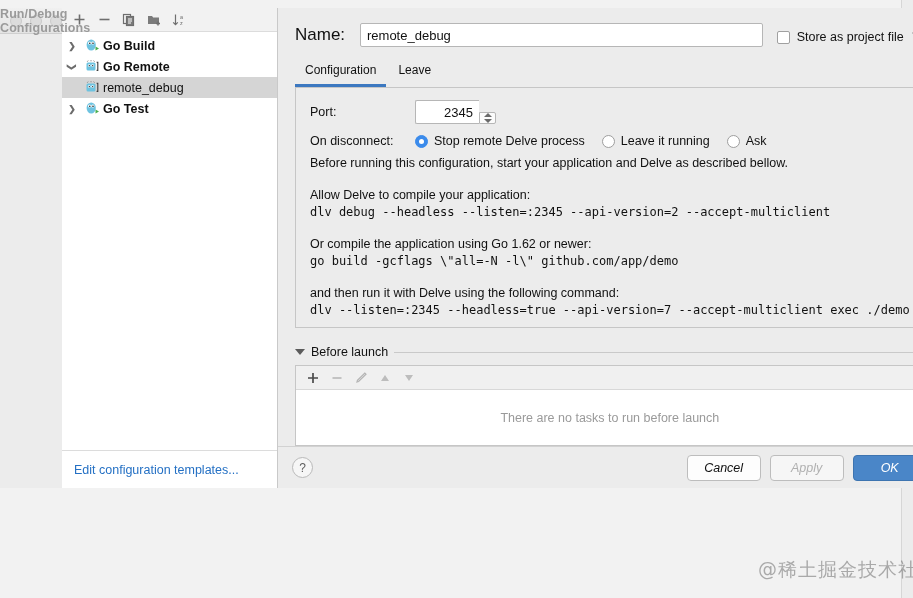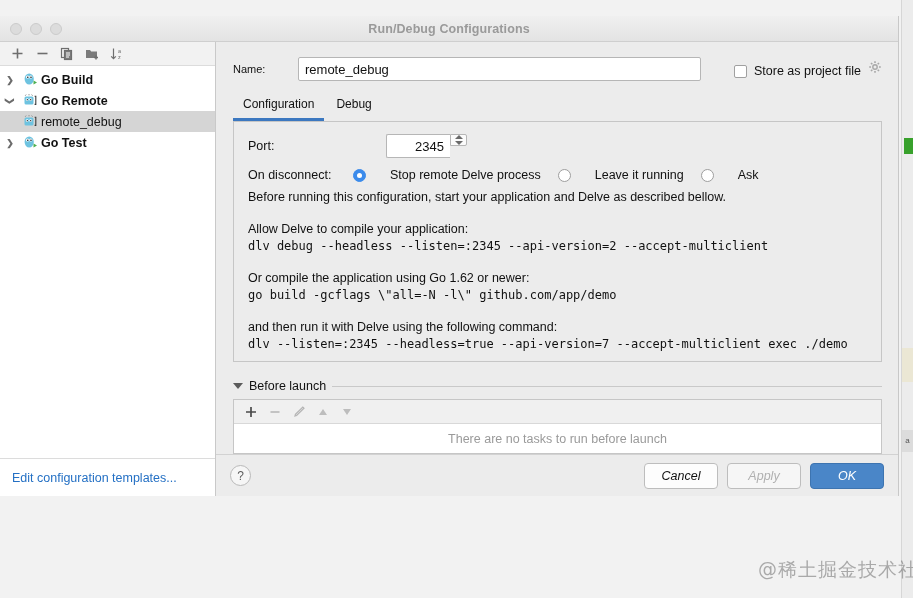--- a/index.html
+++ b/index.html
@@ -29,25 +29,25 @@
     background: #ebe7d4;
   }
   #backdrop .ide-strip-c {
     position: absolute; right: 0; top: 430px; width: 11px; height: 22px;
     background: #dcdcdc;
     color: #555; font-size: 8px; line-height: 22px; text-align: center;
   }
 
   
   #dialog {
-    position: absolute; left: 0; top: 16px;
+    position: absolute; left: 0; top: 8px;
     width: 899px; height: 480px;
     background: #ececec;
     border-right: 1px solid #c8c8c8;
-    display: flex; flex-direction: column;
+    display: flex; flex-direction: row;
   }
 
   
   .titlebar {
     height: 26px; flex: 0 0 26px;
     background: linear-gradient(#f0f0f0, #e3e3e3);
     border-bottom: 1px solid #cfcfcf;
     position: relative;
     display: flex; align-items: center;
   }
@@ -111,21 +111,21 @@
   
   .right {
     flex: 1; min-width: 0; display: flex; flex-direction: column;
     background: #ececec; position: relative;
   }
 
   .name-row {
     display: flex; align-items: center;
     padding: 15px 16px 0 17px; gap: 0;
   }
-  .name-label { font-size: 11px; color: #111; width: 65px; }
+  .name-label { font-size: 17px; color: #111; width: 65px; }
   .text-input {
     height: 24px; border: 1px solid #b6b6b6; background: #fff;
     font-size: 13px; color: #111; padding: 0 6px;
     display: flex; align-items: center; border-radius: 2px;
   }
   #name-input { width: 403px; }
 
   .store-wrap { display: flex; align-items: flex-end; gap: 7px; margin-left: auto; }
   .checkbox {
     width: 13px; height: 13px; border: 1px solid #a0a0a0;
@@ -148,41 +148,41 @@
     border: 1px solid #c6c6c6; border-top: 1px solid #c6c6c6;
     background: #ececec;
     flex: 0 0 auto;
     padding: 12px 14px 10px 14px;
     overflow: hidden;
   }
 
   .field-row { display: flex; align-items: center; margin-bottom: 10px; }
   .field-label { width: 105px; font-size: 12.5px; color: #111; }
   #host-input { width: 544px; }
-  .spinner-wrap { display: flex; align-items: flex-start; margin-left: 33px; }
+  .spinner-wrap { display: flex; align-items: flex-end; }
   #port-input {
     width: 64px; justify-content: flex-end; border-right: none;
     border-radius: 2px 0 0 2px;
   }
   .spinner {
     width: 17px; border: 1px solid #b6b6b6; background: #fbfbfb;
     border-radius: 0 2px 2px 0;
     display: flex; flex-direction: column; align-items: center;
     justify-content: center; gap: 2px;
   }
   .spinner i {
     width: 0; height: 0; display: block;
     border-left: 4px solid transparent; border-right: 4px solid transparent;
   }
   .spinner i.up { border-bottom: 4px solid #6a6a6a; }
   .spinner i.down { border-top: 4px solid #6a6a6a; }
 
   .radio-row { display: flex; align-items: center; margin-bottom: 8px; }
   .radio-group { display: flex; align-items: center; gap: 0; }
-  .radio-item { display: flex; align-items: center; gap: 24px; margin-right: 17px; }
+  .radio-item { display: flex; align-items: center; gap: 6px; margin-right: 17px; }
   .radio {
     width: 13px; height: 13px; border-radius: 50%;
     border: 1px solid #9e9e9e; background: #fff;
     display: flex; align-items: center; justify-content: center;
   }
   .radio.checked { background: #3b8beb; border-color: #3b8beb; }
   .radio.checked::after {
     content: ""; width: 5px; height: 5px; border-radius: 50%; background: #fff;
   }
   .radio-label { font-size: 12.5px; color: #111; }
@@ -400,21 +400,21 @@
               <g stroke="#a8a8a8" stroke-width="1.6">
                 <path d="M7 1.2v1.8M7 11v1.8M1.2 7h1.8M11 7h1.8M3 3l1.3 1.3M9.7 9.7L11 11M11 3L9.7 4.3M4.3 9.7L3 11"></path>
               </g>
             </svg>
           </div>
         </div>
       </div>
 
       <div class="tabs">
         <div class="tab active">Configuration</div>
-        <div class="tab">Debug</div>
+        <div class="tab">Leave</div>
       </div>
 
       <div class="panel">
 
 
         <div class="field-row">
           <div class="field-label">Port:</div>
           <div class="spinner-wrap">
             <div class="text-input" id="port-input">2345</div>
             <div class="spinner">

